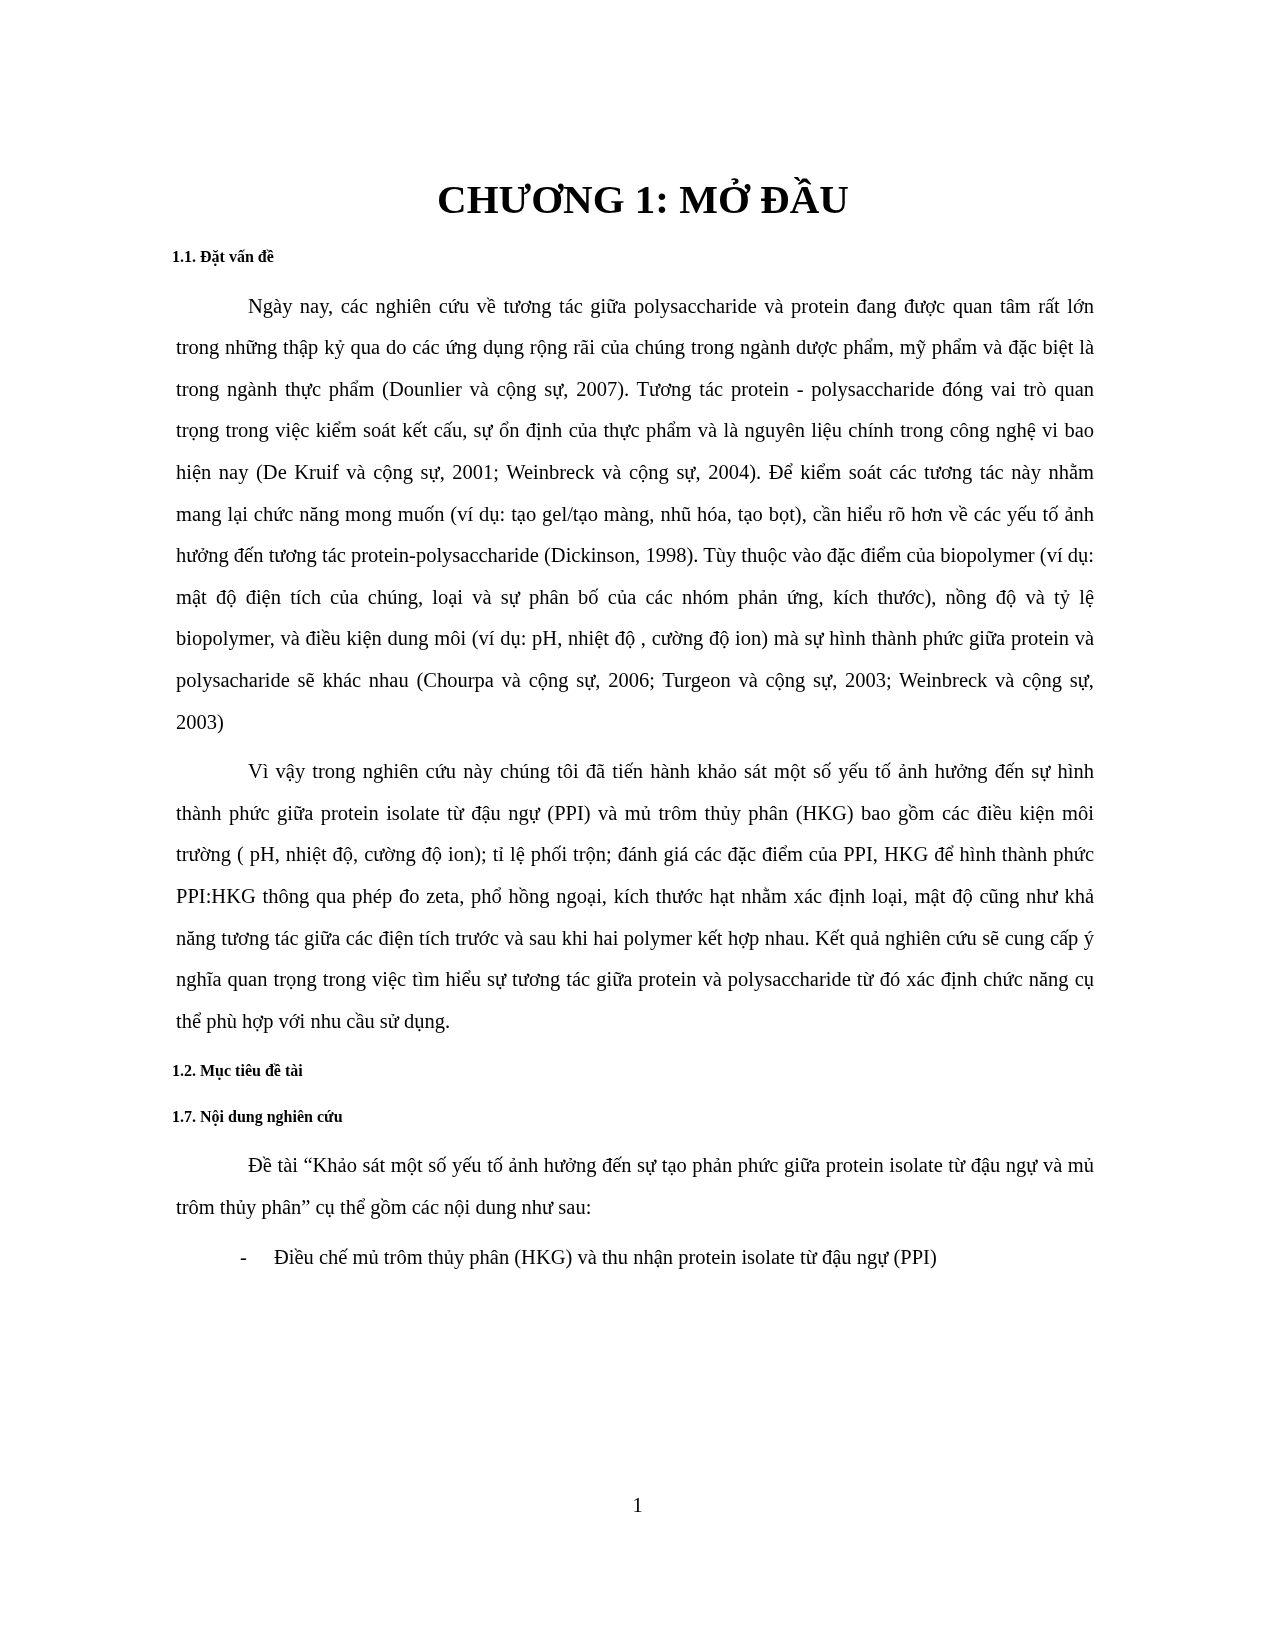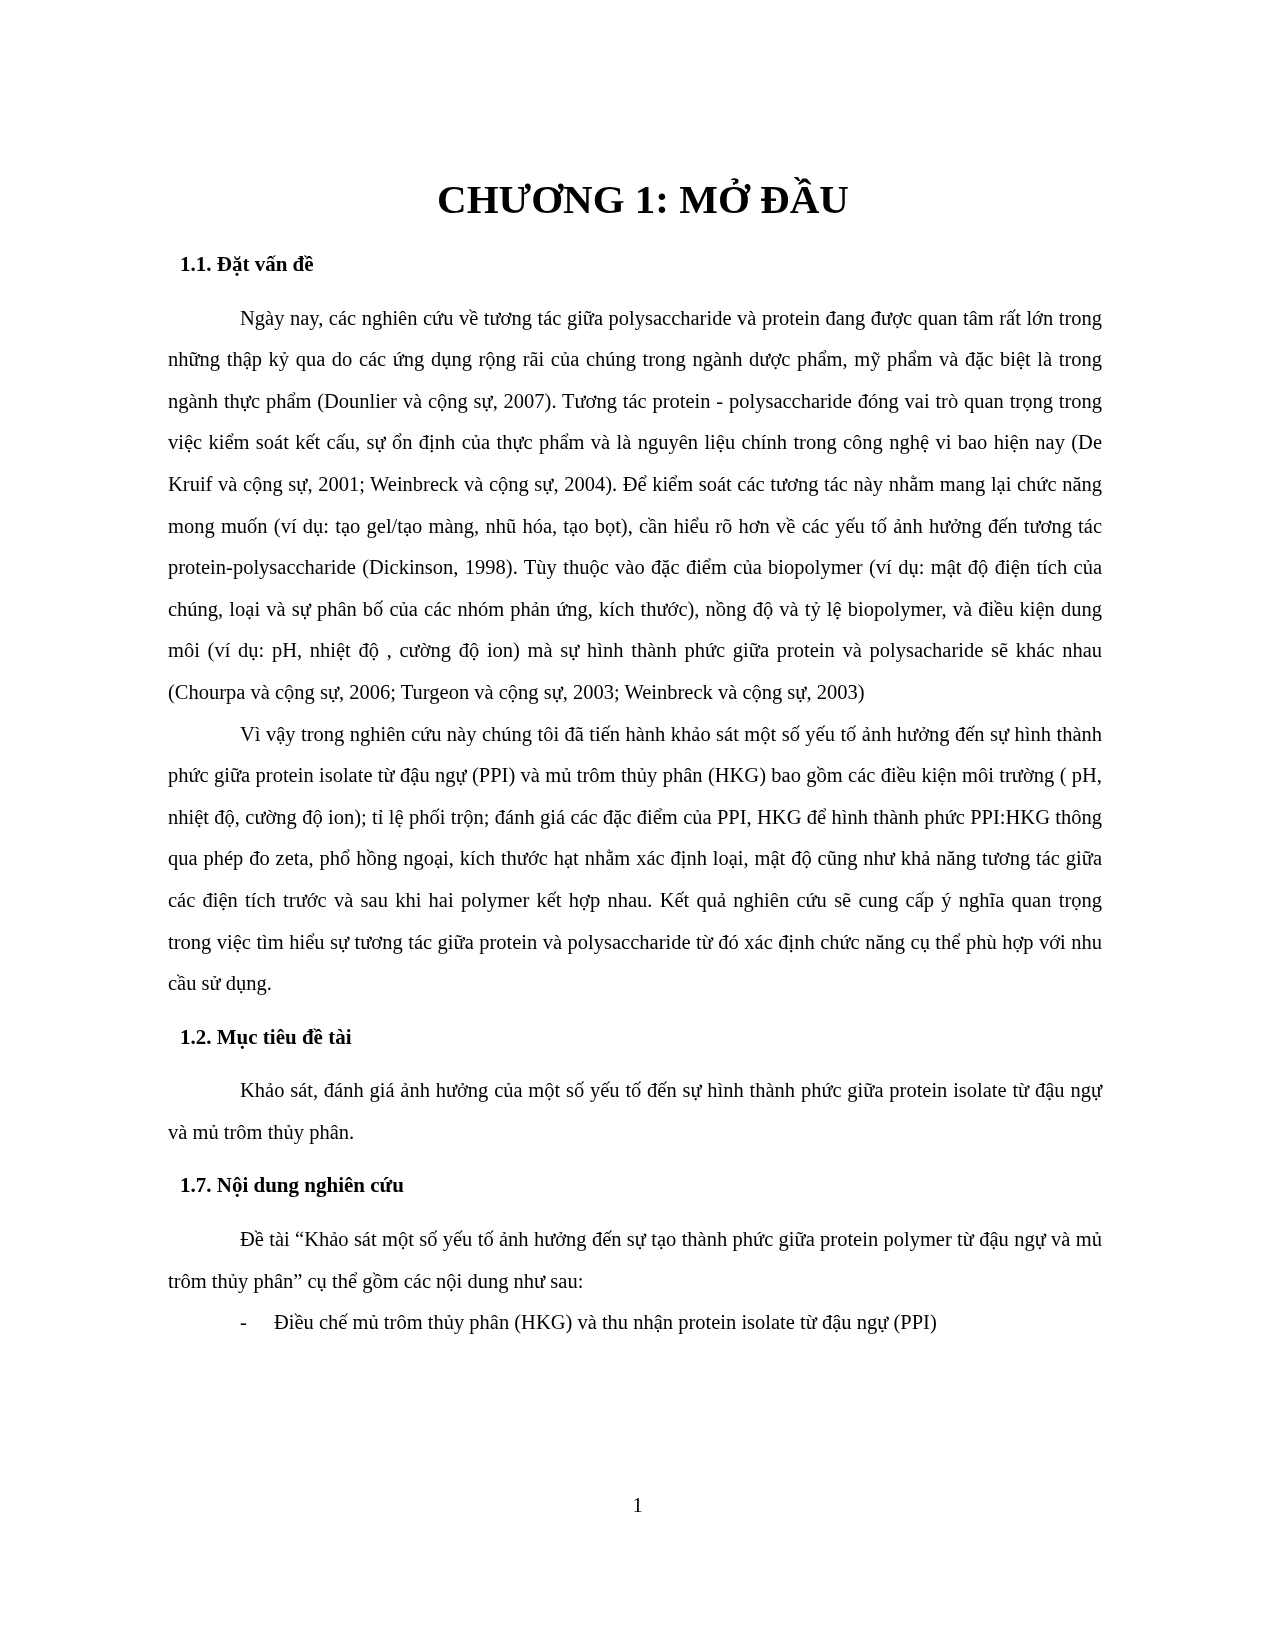--- a/index.html
+++ b/index.html
@@ -2,48 +2,47 @@
 <html><head>
 <meta charset="utf-8">
 <style>
   html, body { margin: 0; padding: 0; background: #ffffff; }
   body { width: 1275px; height: 1650px; position: relative; overflow: hidden;
          font-family: "Liberation Serif", "DejaVu Serif", serif; color: #000; }
   .page { position: absolute; left: 168px; top: 0; width: 934px; }
   .chapter-title { position: absolute; top: 164px; left: 0; width: 934px; text-align: center;
                    font-size: 41px; font-weight: bold; line-height: 54px; margin: 8px; letter-spacing: 0px; }
   .body { position: absolute; top: 232px; left: 0; width: 934px; font-size: 20.5px; line-height: 41.6px; }
-  .h2 { font-weight: bold; font-size: 21px; margin: 12px; line-height: 41.6px; }
-  p { margin: 0; text-align: justify; }
+  .h2 { font-weight: bold; font-size: 16px; margin: 4px; line-height: 41.6px; }
+  p { margin: 8px; text-align: justify; }
   .indent { text-indent: 72px; }
   .list-item { display: flex; margin-left: 72px; }
   .bullet { width: 34px; flex: none; }
   .page-number { position: absolute; top: 1494px; left: 0; width: 1275px; text-align: center; font-size: 20.5px; }
 </style>
 </head>
 <body>
 
 <div class="page">
   <h1 class="chapter-title">CHƯƠNG 1: MỞ ĐẦU</h1>
 
   <div class="body">
     <section>
       <h2 class="h2">1.1. Đặt vấn đề</h2>
       <p class="indent">Ngày nay, các nghiên cứu về tương tác giữa polysaccharide và protein đang được quan tâm rất lớn trong những thập kỷ qua do các ứng dụng rộng rãi của chúng trong ngành dược phẩm, mỹ phẩm và đặc biệt là trong ngành thực phẩm (Dounlier và cộng sự, 2007). Tương tác protein - polysaccharide đóng vai trò quan trọng trong việc kiểm soát kết cấu, sự ổn định của thực phẩm và là nguyên liệu chính trong công nghệ vi bao hiện nay (De Kruif và cộng sự, 2001; Weinbreck và cộng sự, 2004). Để kiểm soát các tương tác này nhằm mang lại chức năng mong muốn (ví dụ: tạo gel/tạo màng, nhũ hóa, tạo bọt), cần hiểu rõ hơn về các yếu tố ảnh hưởng đến tương tác protein-polysaccharide (Dickinson, 1998). Tùy thuộc vào đặc điểm của biopolymer (ví dụ: mật độ điện tích của chúng, loại và sự phân bố của các nhóm phản ứng, kích thước), nồng độ và tỷ lệ biopolymer, và điều kiện dung môi (ví dụ: pH, nhiệt độ , cường độ ion) mà sự hình thành phức giữa protein và polysacharide sẽ khác nhau  (Chourpa và cộng sự, 2006; Turgeon và cộng sự, 2003; Weinbreck và cộng sự, 2003)</p>
       <p class="indent">Vì vậy trong nghiên cứu này chúng tôi đã tiến hành khảo sát một số yếu tố ảnh hưởng đến sự hình thành phức giữa protein isolate từ đậu ngự (PPI) và mủ trôm thủy phân (HKG) bao gồm các điều kiện môi trường ( pH, nhiệt độ, cường độ ion); tỉ lệ phối trộn; đánh giá các đặc điểm của PPI, HKG để hình thành phức PPI:HKG thông qua phép đo zeta, phổ hồng ngoại, kích thước hạt nhằm xác định loại, mật độ cũng như khả năng tương tác giữa các điện tích trước và sau khi hai polymer kết hợp nhau. Kết quả nghiên cứu sẽ cung cấp ý nghĩa quan trọng trong việc tìm hiểu sự tương tác giữa protein và polysaccharide từ đó xác định chức năng cụ thể phù hợp với nhu cầu sử dụng.</p>
     </section>
 
     <section>
       <h2 class="h2">1.2. Mục tiêu đề tài</h2>
-      <p class="indent">Khảo sát, đánh giá ảnh hưởng của một số yếu tố đến sự hình thành phức giữa protein isolate từ đậu ngự và mủ trôm thủy phân.</p>
     </section>
 
     <section>
       <h2 class="h2">1.7. Nội dung nghiên cứu</h2>
-      <p class="indent">Đề tài “Khảo sát một số yếu tố ảnh hưởng đến sự tạo thành phức giữa protein polymer từ đậu ngự và mủ trôm thủy phân” cụ thể gồm các nội dung như sau:</p>
+      <p class="indent">Đề tài “Khảo sát một số yếu tố ảnh hưởng đến sự tạo phản phức giữa protein isolate từ đậu ngự và mủ trôm thủy phân” cụ thể gồm các nội dung như sau:</p>
       <div class="list-item">
         <span class="bullet">-</span>
         <span>Điều chế mủ trôm thủy phân (HKG) và thu nhận protein isolate từ đậu ngự (PPI)</span>
       </div>
     </section>
   </div>
 </div>
 
 <div class="page-number">1</div>
 

